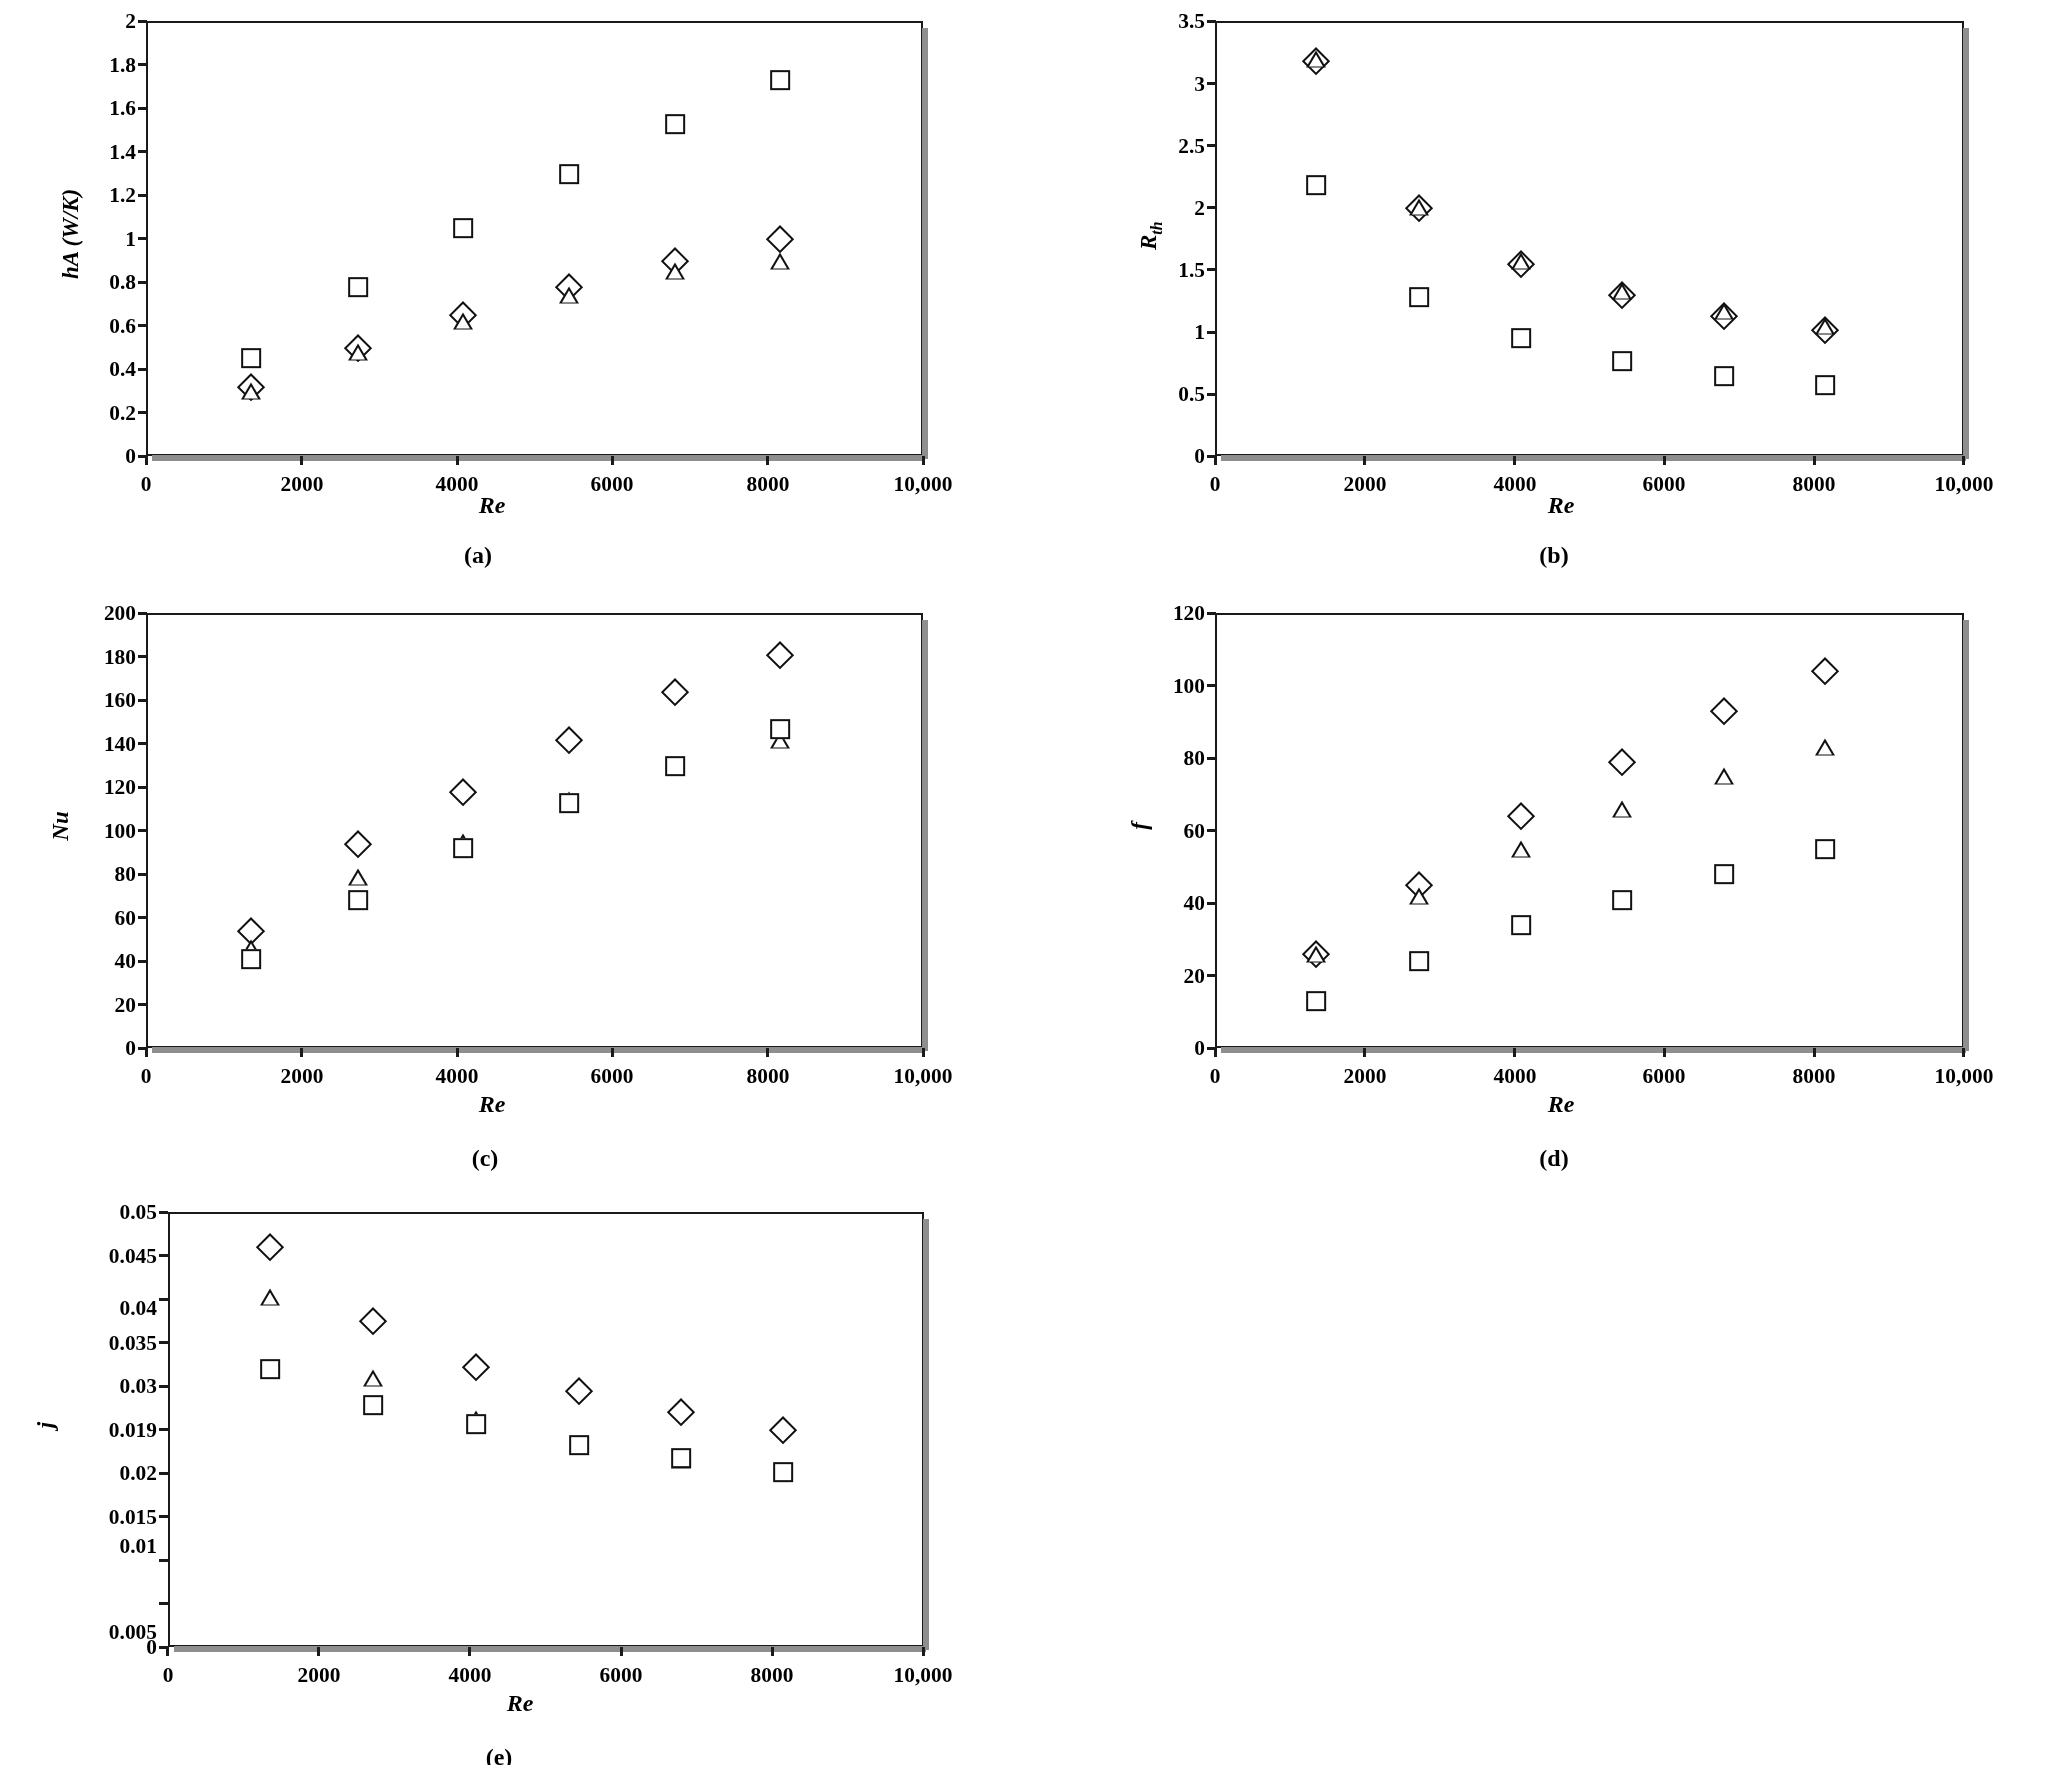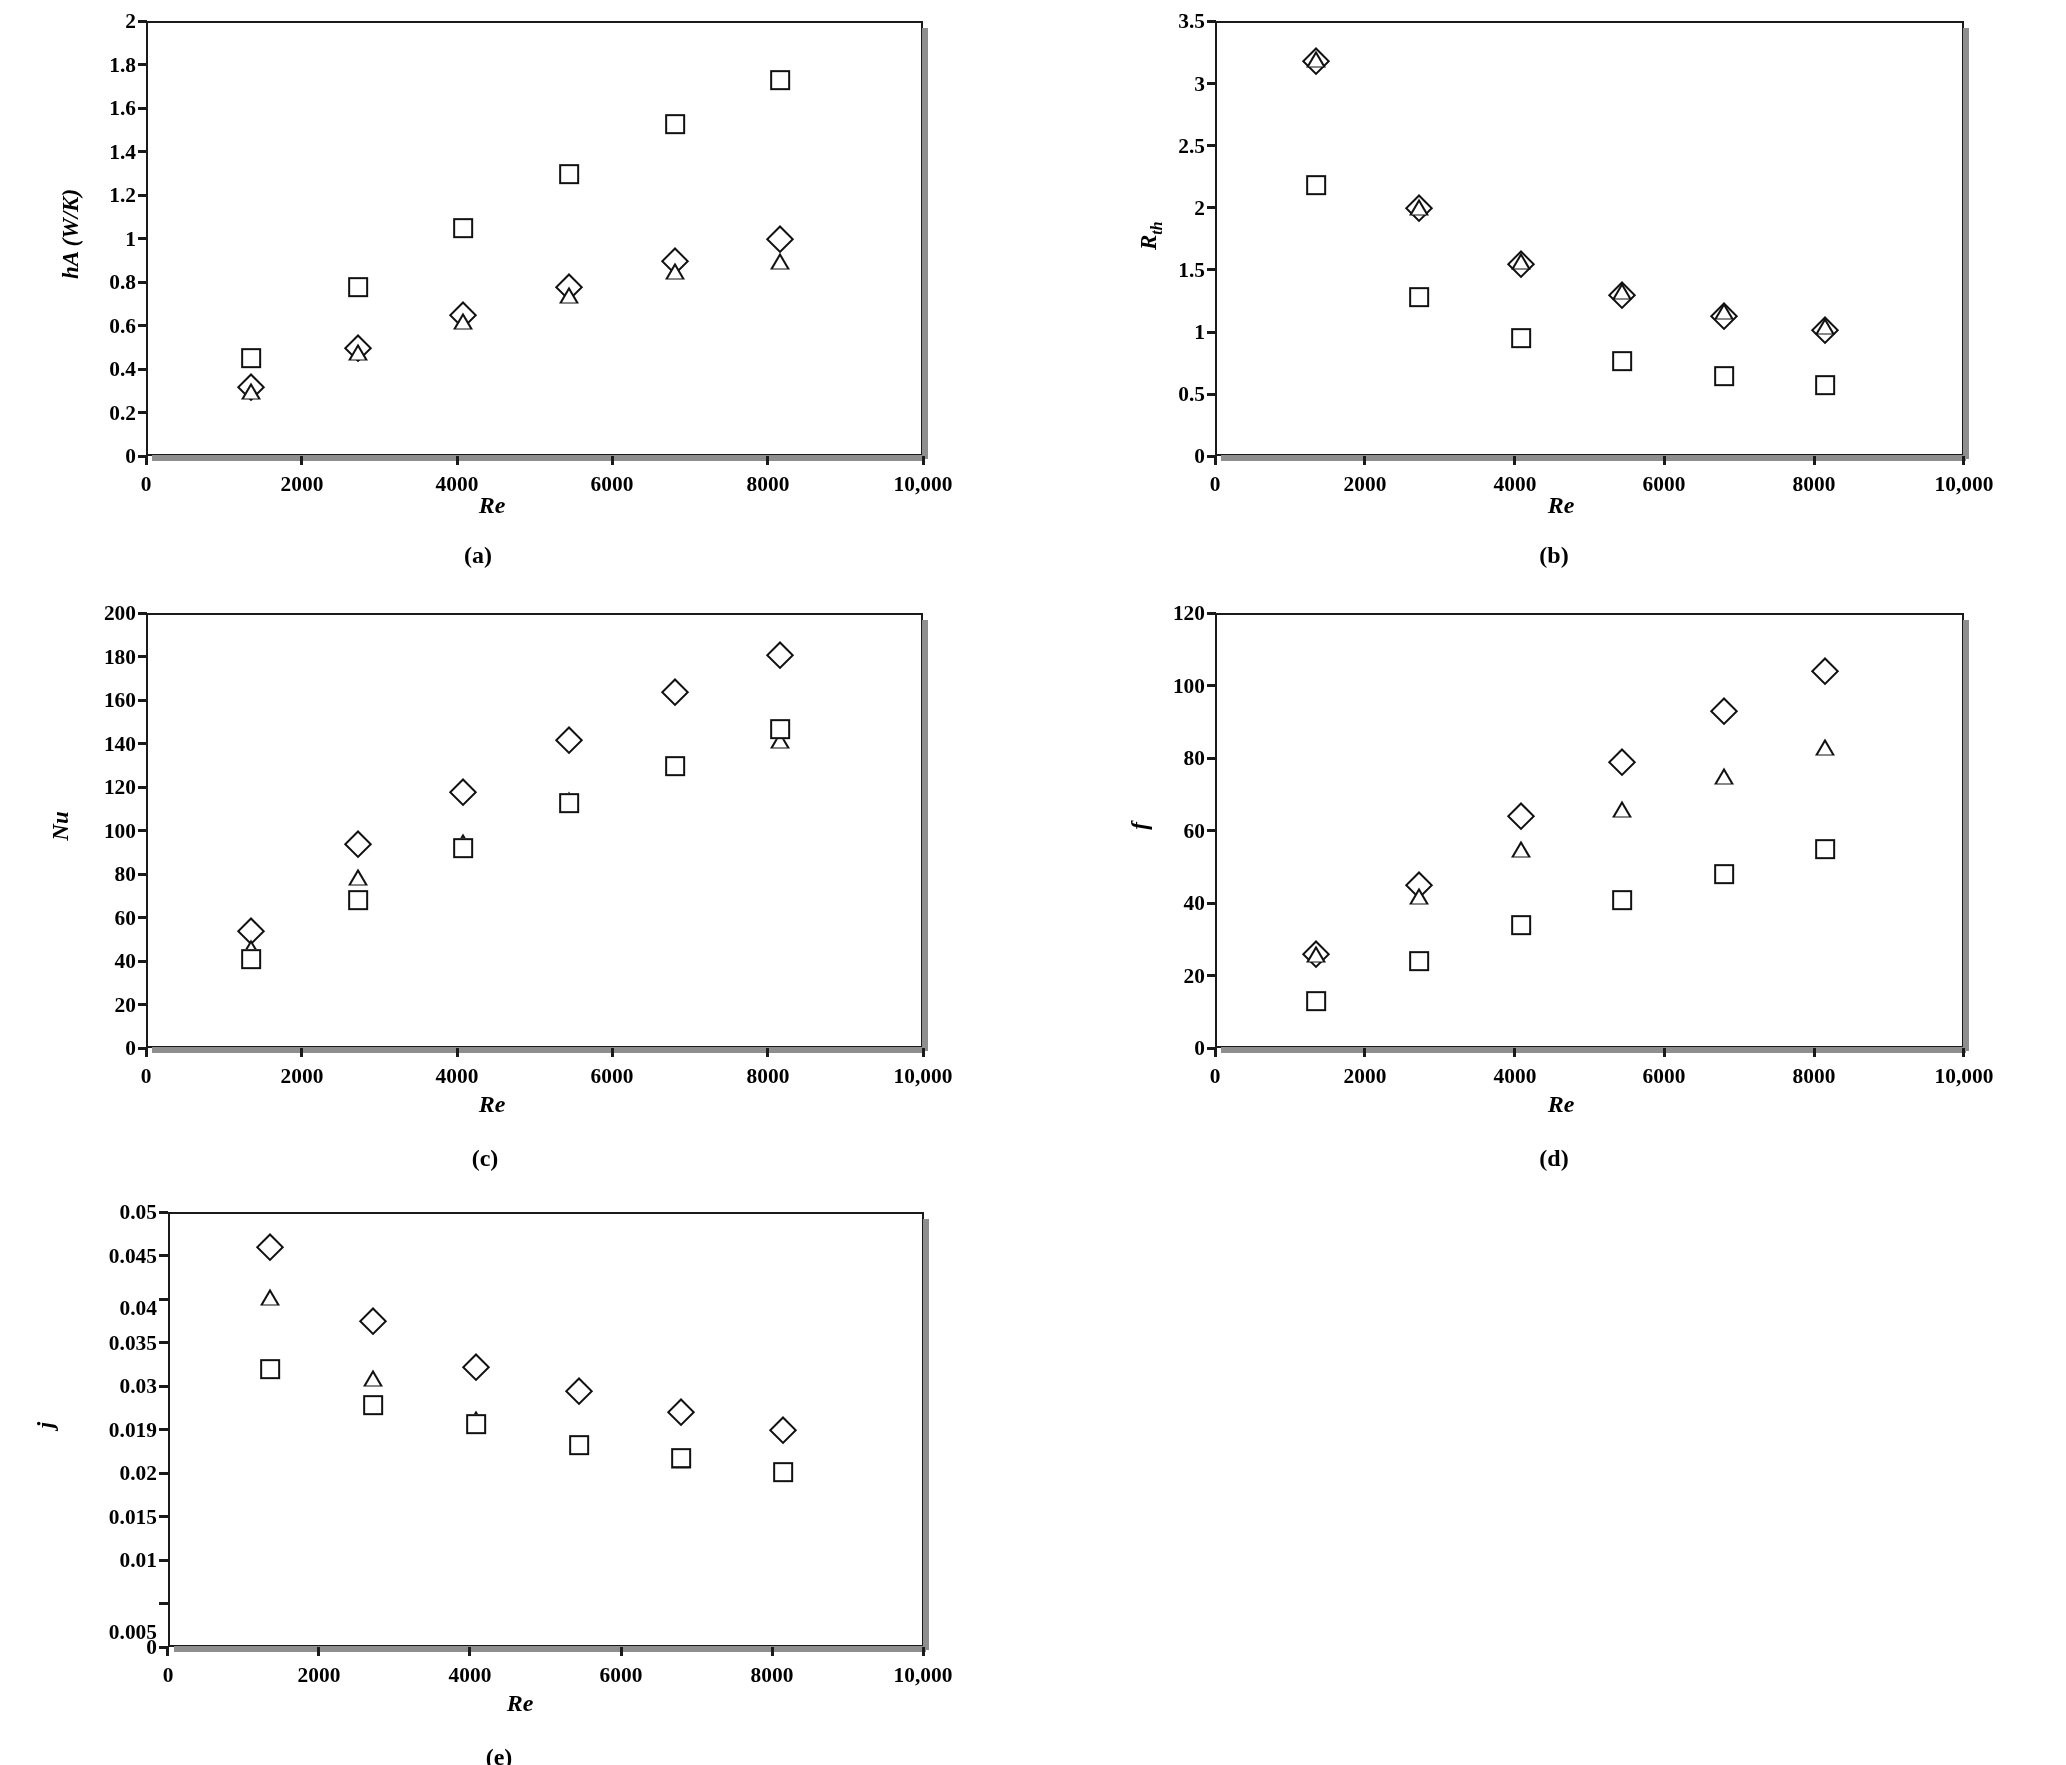--- a/index.html
+++ b/index.html
@@ -326,21 +326,21 @@
     <div class="caption" style="left:485px;top:553px;">(d)</div>
   </div>
 
   <div class="panel" style="left:0px;top:1191px;width:1034px;height:575px;">
     <div class="frame" id="fe" style="left:168px;top:21.4px;width:756px;height:435px;"></div>
     <div id="e-ticks">
         <div class="ytick" style="left: 29px; width: 128px; top: 456px;">0</div>
         <div class="tickmark" style="left: 159px; top: 455px; width: 8.6px; height: 2.9px;"></div>
         <div class="ytick" style="left: 29px; width: 128px; top: 413px; margin-top: 28px;">0.005</div>
         <div class="tickmark" style="left: 159px; top: 411px; width: 8.6px; height: 2.9px;"></div>
-        <div class="ytick" style="left: 29px; width: 128px; top: 369px;">0.01</div>
+        <div class="ytick" style="left: 29px; width: 128px; top: 355px;">0.01</div>
         <div class="tickmark" style="left: 159px; top: 368px; width: 8.6px; height: 2.9px;"></div>
         <div class="ytick" style="left: 29px; width: 128px; top: 326px;">0.015</div>
         <div class="tickmark" style="left: 159px; top: 324px; width: 8.6px; height: 2.9px;"></div>
         <div class="ytick" style="left: 29px; width: 128px; top: 282px;">0.02</div>
         <div class="tickmark" style="left: 159px; top: 281px; width: 8.6px; height: 2.9px;"></div>
         <div class="ytick" style="left: 29px; width: 128px; top: 239px;">0.019</div>
         <div class="tickmark" style="left: 159px; top: 237px; width: 8.6px; height: 2.9px;"></div>
         <div class="ytick" style="left: 29px; width: 128px; top: 195px;">0.03</div>
         <div class="tickmark" style="left: 159px; top: 194px; width: 8.6px; height: 2.9px;"></div>
         <div class="ytick" style="left: 29px; width: 128px; top: 152px;">0.035</div>

